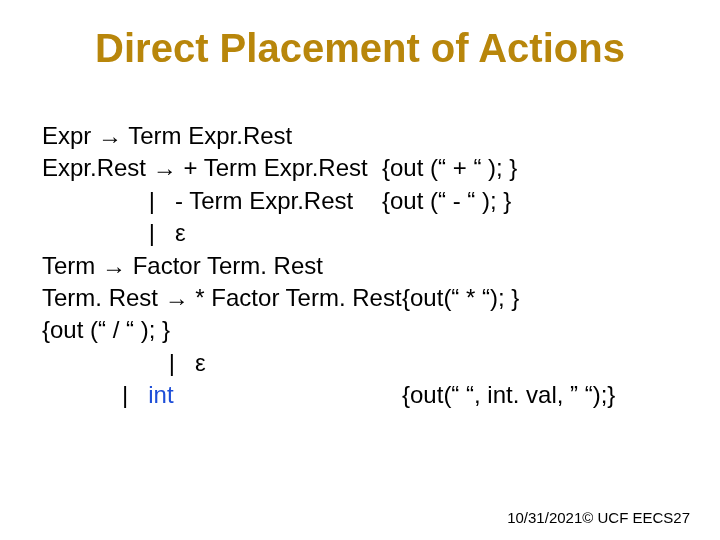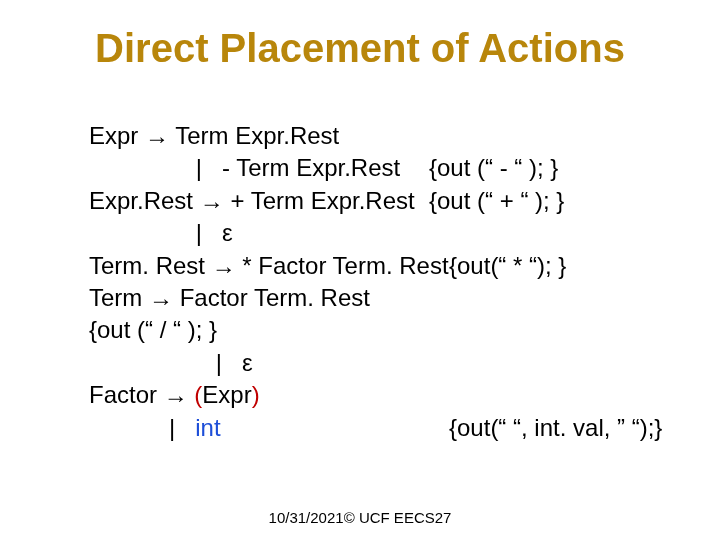--- a/index.html
+++ b/index.html
@@ -33,95 +33,89 @@
     left: 42px;
     right: 42px;
     font-size: 24px;
     color: #000;
     line-height: 1.35;
   }
   .row {
     display: flex;
     flex-direction: row;
     align-items: center;
-    margin-left: 47px;
   }
   .lhs {
     flex: 0 0 340px;
     white-space: pre;
   }
   .act {
     white-space: pre;
   }
   .lhs-wide {
     flex: 0 0 360px;
     white-space: pre;
   }
   .paren { color: #c00000; }
   .kw-int { color: #1d4ed8; }
   .footer {
     position: absolute;
     bottom: 14px;
     left: 30px;
     right: 30px;
     display: flex;
-    justify-content: center;
+    justify-content: flex-end;
     font-size: 15px;
     color: #000;
   }
 </style>
 </head>
 <body>
 
 <div class="slide">
 
   <div class="title">Direct Placement of Actions</div>
 
   <div class="body">
 
     <div class="row">
       <span class="lhs">Expr → Term Expr.Rest</span>
     </div>
 
     <div class="row">
-      <span class="lhs">                |   - Term Expr.Rest</span>
-      <span class="act">{out (“ - “ ); }</span>
+      <span class="lhs">Expr.Rest → + Term Expr.Rest</span>
+      <span class="act">{out (“ + “ ); }</span>
     </div>
 
     <div class="row">
-      <span class="lhs">Expr.Rest → + Term Expr.Rest</span>
-      <span class="act">{out (“ + “ ); }</span>
+      <span class="lhs">                |   - Term Expr.Rest</span>
+      <span class="act">{out (“ - “ ); }</span>
     </div>
 
     <div class="row">
       <span class="lhs">                |   ε</span>
     </div>
 
     <div class="row">
-      <span class="lhs-wide">Term. Rest → * Factor Term. Rest</span>
-      <span class="act">{out(“ * “); }</span>
+      <span class="lhs">Term → Factor Term. Rest</span>
     </div>
 
     <div class="row">
-      <span class="lhs">Term → Factor Term. Rest</span>
+      <span class="lhs-wide">Term. Rest → * Factor Term. Rest</span>
+      <span class="act">{out(“ * “); }</span>
     </div>
 
     <div class="row">
       <span class="act">{out (“ / “ ); }</span>
     </div>
 
     <div class="row">
       <span class="lhs">                   |   ε</span>
     </div>
 
-    <div class="row">
-      <span>
-        <span>Factor → </span><span class="paren">(</span><span>Expr</span><span class="paren">)</span>
-      </span>
-    </div>
 
     <div class="row">
       <span class="lhs-wide"><span>            |   </span><span class="kw-int">int</span></span>
       <span class="act">{out(“ “, int. val, ” “);}</span>
     </div>
 
   </div>
 
   <div class="footer">
     <span>10/31/2021</span>

